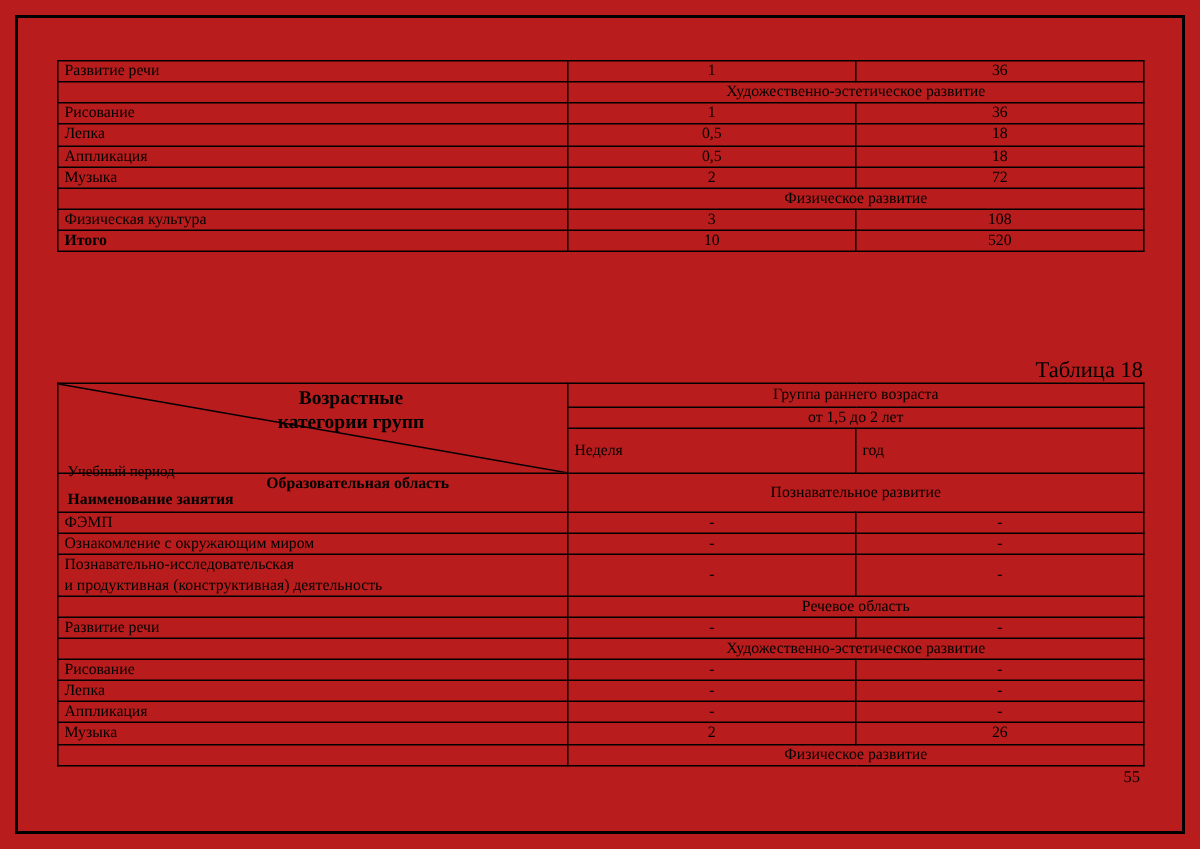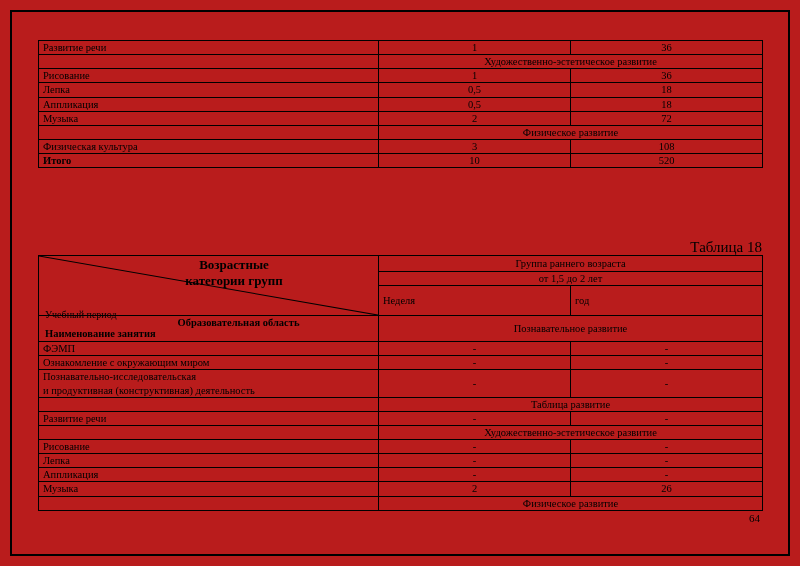--- a/index.html
+++ b/index.html
@@ -143,21 +143,21 @@
           <td class="c-num">-</td>
         </tr>
         <tr>
           <td class="c-label">Познавательно-исследовательская
 и продуктивная (конструктивная) деятельность</td>
           <td class="c-num">-</td>
           <td class="c-num">-</td>
         </tr>
         <tr>
           <td class="c-label"></td>
-          <td colspan="2" class="c-section">Таблица развитие</td>
+          <td colspan="2" class="c-section">Речевое область</td>
         </tr>
         <tr>
           <td class="c-label">Развитие речи</td>
           <td class="c-num">-</td>
           <td class="c-num">-</td>
         </tr>
         <tr>
           <td class="c-label"></td>
           <td colspan="2" class="c-section">Художественно-эстетическое развитие</td>
         </tr>
@@ -181,14 +181,14 @@
           <td class="c-num">2</td>
           <td class="c-num">26</td>
         </tr>
         <tr>
           <td class="c-label"></td>
           <td colspan="2" class="c-section">Физическое развитие</td>
         </tr>
       </tbody>
   </table>
 
-  <div class="pagenum">64</div>
+  <div class="pagenum">55</div>
 </div>
 
 </body></html>

